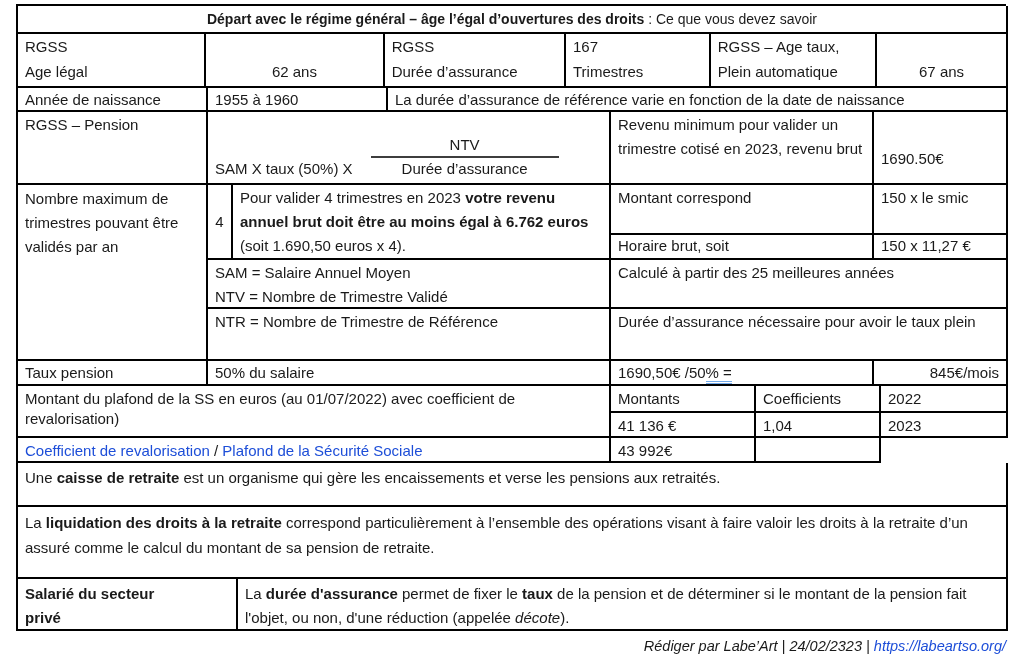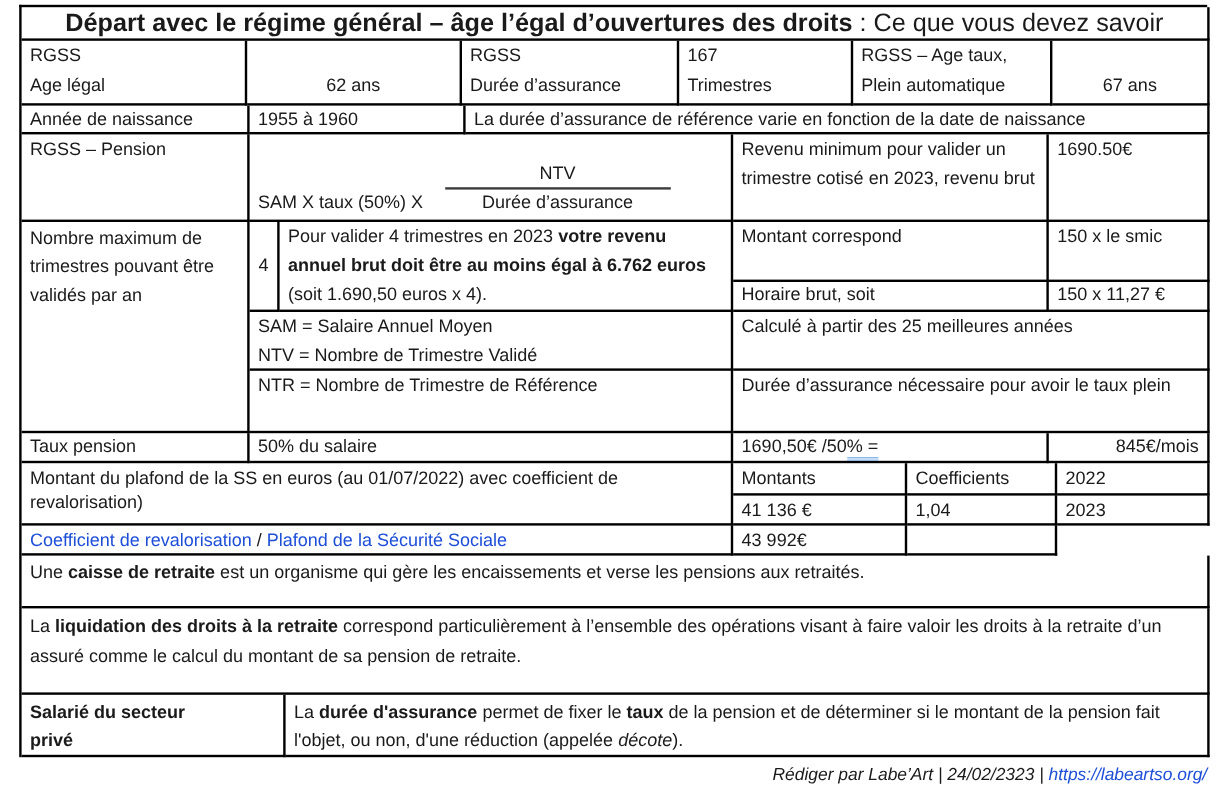--- a/index.html
+++ b/index.html
@@ -16,36 +16,36 @@
   .c {
     border-right: 2px solid #000;
     border-bottom: 2px solid #000;
     padding: 1px 7px;
     overflow: hidden;
     line-height: 24px;
   }
   b { font-weight: bold; }
 
   
-  .title-c { width: 990px; height: 28px; text-align: center; font-size: 21px; line-height: 25px; padding-top: 1px; }
+  .title-c { width: 990px; height: 28px; text-align: center; font-size: 14px; line-height: 25px; padding-top: 1px; }
 
   
   .hdr { height: 54px; display: flex; flex-direction: column; justify-content: space-between; padding: 3px 7px 4px; line-height: 20px; }
   .hdr.bottom { justify-content: flex-end; align-items: center; }
 
   
   .nai { height: 24px; line-height: 19px; padding-top: 2px; }
 
   
   .pen { height: 73px; }
   .pen-formula { display: flex; align-items: flex-end; gap: 18px; padding-bottom: 4px; line-height: 21px; }
   .frac { display: inline-flex; flex-direction: column; text-align: center; width: 188px; }
   .frac-num { border-bottom: 2px solid #3d3d3d; padding-bottom: 1px; }
   .pen-note { line-height: 24px; padding-top: 1px; }
-  .pen-val { display: flex; align-items: flex-start; padding-bottom: 0; }
+  .pen-val { display: flex; align-items: flex-end; padding-bottom: 12px; }
 
   
   .grid-e {
     display: grid;
     grid-template-columns: 190px 25px 378px 263px 134px;
     grid-template-rows: 50px 25px 49px 52px;
     width: 990px;
   }
   .e-left  { grid-row: 1 / 5; grid-column: 1; line-height: 24px; padding-top: 2px; }
   .e-four  { grid-row: 1 / 3; grid-column: 2; display: flex; align-items: center; justify-content: center; padding: 1px 2px; }

